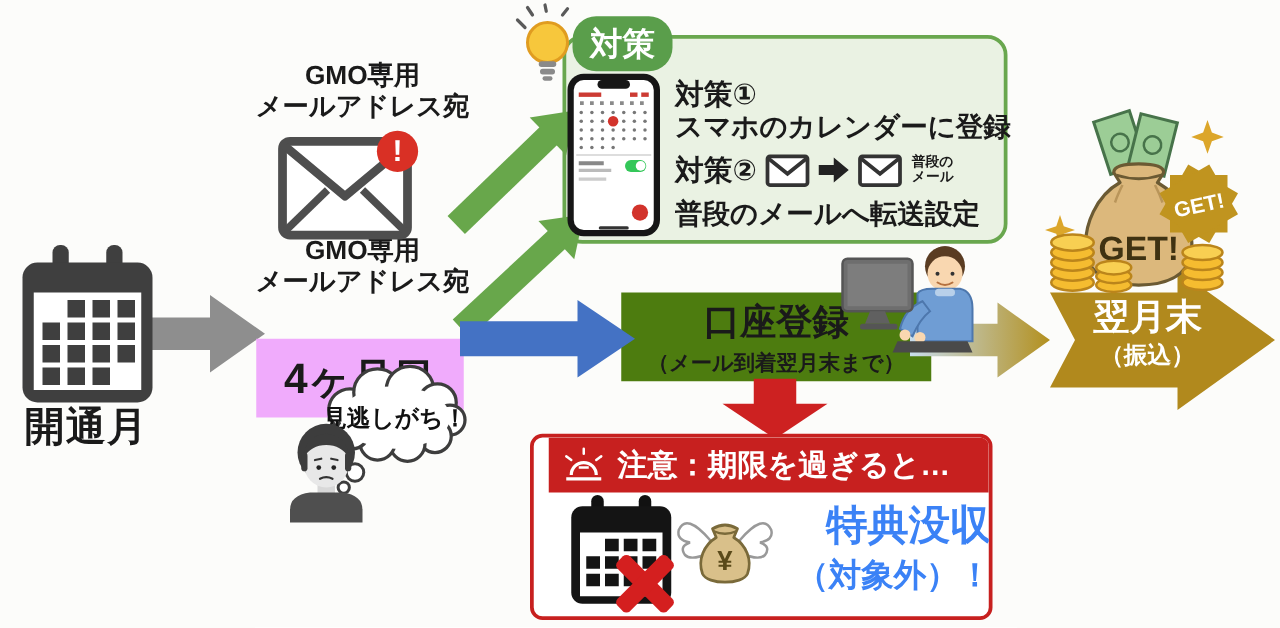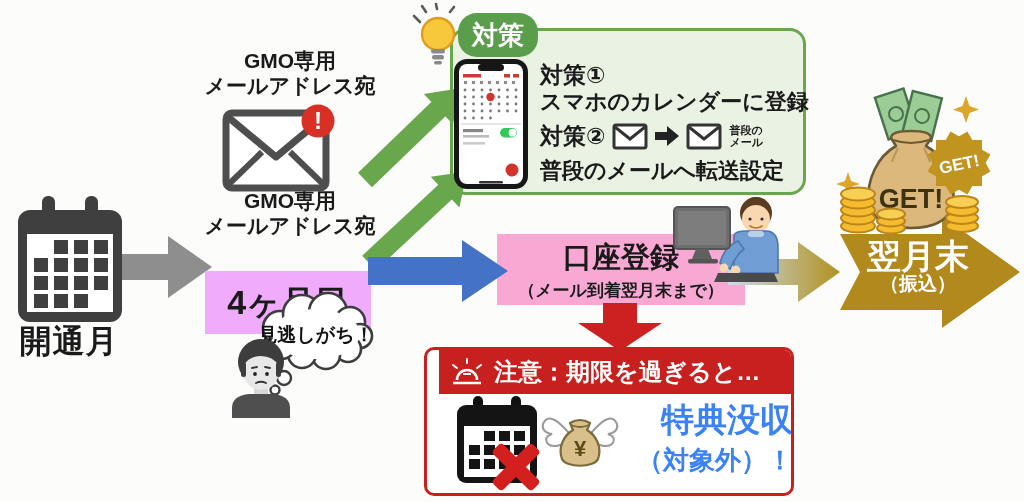--- a/index.html
+++ b/index.html
@@ -31,26 +31,26 @@
   .cm-tab{left:458px;top:13px;width:80px;height:44px;background:#5a9e4b;border-radius:19px;
     color:#fff;font-size:26px;z-index:3;}
   .cm-t1no{left:540px;top:60px;font-size:23px;z-index:3;}
   .cm-t1{left:540px;top:87px;font-size:22px;z-index:3;white-space:nowrap;}
   .cm-row2{left:540px;top:119px;height:34px;display:flex;align-items:center;gap:7px;z-index:3;justify-content:flex-end;}
   .cm-t2no{font-size:23px;font-weight:900;}
   .cm-anno{font-size:11px;line-height:12px;font-weight:900;}
   .cm-t2{left:540px;top:156px;font-size:22px;z-index:3;white-space:nowrap;}
 
   
-  .account-box{left:497px;top:234px;width:248px;height:71px;background:#f9a8d4;z-index:1;}
+  .account-box{left:497px;top:234px;width:248px;height:71px;background:#4d7c0f;z-index:1;}
   .account-title{font-size:29px;margin-top:4px;}
   .account-sub{font-size:17px;margin-top:1px;}
 
   
-  .payout-title{left:852px;top:234px;width:132px;color:#fff;font-size:34px;z-index:2;}
+  .payout-title{left:852px;top:234px;width:132px;color:#fff;font-size:29px;z-index:2;}
   .payout-sub{left:852px;top:271px;width:132px;color:#fff;font-size:19px;z-index:2;}
 
   
   .warn-panel{left:424px;top:347px;width:370px;height:149px;background:#fff;
     border:3px solid #c7201f;border-radius:10px;box-sizing:border-box;overflow:hidden;z-index:2;padding-left:12px;}
   .warn-header{height:44px;background:#c7201f;color:#fff;display:flex;align-items:center;
     gap:9px;padding:0 10px;font-size:24px;font-weight:900;}
   .warn-body{position:relative;height:99px;}
   .penalty{position:absolute;left:186px;top:4px;width:168px;text-align:right;color:#3b82f6;}
   .penalty-l1{font-size:33px;line-height:44px;}

